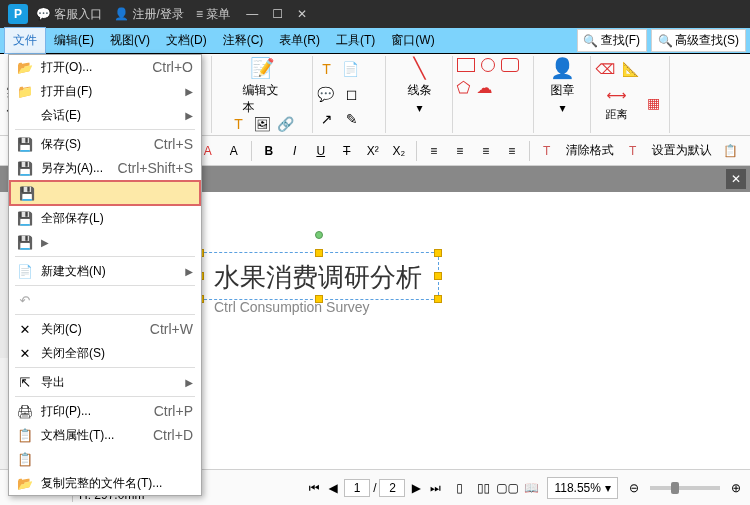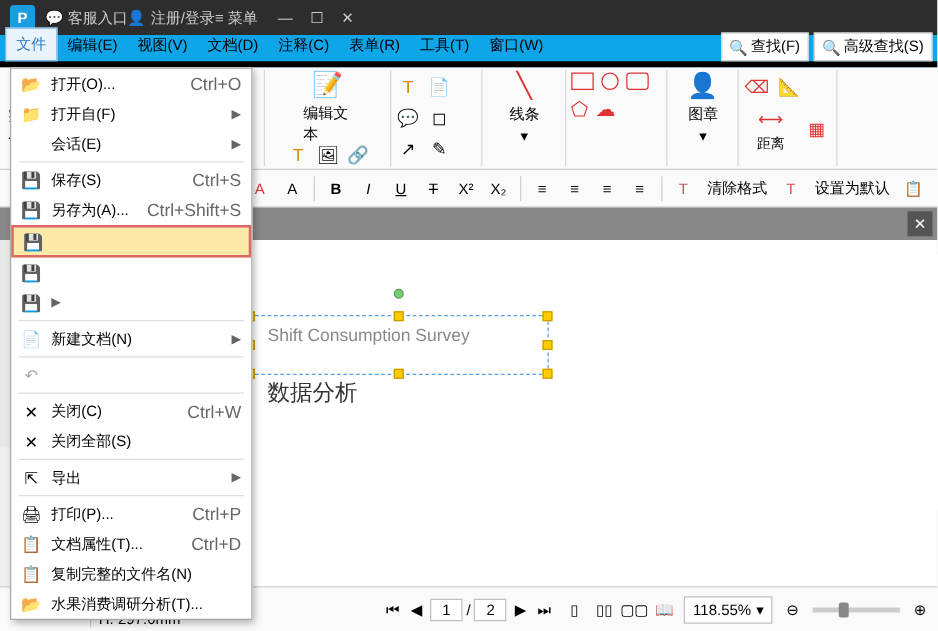--- a/index.html
+++ b/index.html
@@ -1,23 +1,23 @@
 <!DOCTYPE html>
 <html><head>
 <meta charset="utf-8">
 <style>
 *{margin:0;padding:0;box-sizing:border-box;font-family:"Microsoft YaHei",Arial,sans-serif;font-size:12px}
 body{width:750px;height:505px;background:#fff;overflow:hidden;position:relative}
 .titlebar{height:28px;background:#2d2d2d;display:flex;align-items:center;padding:0 8px;color:#ccc}
 .logo{width:20px;height:20px;background:#1a9de0;border-radius:3px;display:flex;align-items:center;justify-content:center;color:#fff;font-weight:bold;margin-right:8px}
 .title-text{flex:1;font-size:12px}
-.title-actions{display:flex;align-items:flex-start;font-size:11px}
+.title-actions{display:flex;gap:12px;align-items:flex-start;font-size:11px}
 .title-actions span{cursor:pointer}
 .wincontrols{display:flex;gap:14px;margin-left:16px;font-size:13px}
-.menubar{height:26px;background:#0ea5e9;border-bottom:5px solid #000000;display:flex;align-items:flex-end;padding:0 4px}
+.menubar{height:26px;background:#7dd3fc;border-bottom:1px solid #000000;display:flex;align-items:center;padding:0 4px}
 .menu-item{padding:4px 8px;cursor:pointer}
 .menu-item.active{background:#e8f3fc;color:#2a76c4;border:1px solid #7ab4e8}
 .menubar-right{margin-left:auto;display:flex;gap:4px;align-items:center}
 .find-btn{display:flex;align-items:center;gap:2px;padding:2px 6px;border:1px solid #d0d0d0;background:#fff;cursor:pointer}
 .ribbon{height:82px;background:#fafafa;border-bottom:1px solid #d0d0d0;display:flex;padding:2px;gap:1px;overflow:hidden}
 .rgroup{border-right:1px solid #d8d8d8;padding:2px 6px;display:flex;flex-direction:column;align-items:center;justify-content:space-between;position:relative}
 .bigbtn{width:40px;height:55px;display:flex;flex-direction:column;align-items:center;justify-content:center;gap:2px;cursor:pointer}
 .bigbtn .ic{width:26px;height:26px;display:flex;align-items:center;justify-content:center;font-size:20px}
 .toolrow{display:flex;gap:2px;align-items:center}
 .smallbtn{width:22px;height:22px;border:1px solid transparent;display:flex;align-items:center;justify-content:center;cursor:pointer;font-size:14px}
@@ -214,22 +214,22 @@
       <div class="selhandle h-tl"></div>
       <div class="selhandle h-tm"></div>
       <div class="selhandle h-tr"></div>
       <div class="selhandle h-ml"></div>
       <div class="selhandle h-mr"></div>
       <div class="selhandle h-bl"></div>
       <div class="selhandle h-bm"></div>
       <div class="selhandle h-br"></div>
     </div>
     <div style="margin-left:160px;margin-top:48px">
-      <div class="subhead">Shift Consumption Survey</div>
-      <div class="section">数据分析</div>
+      <div class="heading">水果消费调研分析</div>
+      <div class="subhead">Ctrl Consumption Survey</div>
     </div>
 
   </div>
 </div>
 
 <div class="filemenu">
   <div class="fm-item">
       <span class="fm-icon">📂</span>
       <span class="fm-label">打开(O)...</span>
       <span class="fm-shortcut">Ctrl+O</span>
@@ -253,20 +253,21 @@
   <div class="fm-item">
       <span class="fm-icon" style="color:#36c">💾</span>
       <span class="fm-label">另存为(A)...</span>
       <span class="fm-shortcut">Ctrl+Shift+S</span>
     </div>
   <div class="fm-item highlighted">
       <span class="fm-icon" style="color:#36c">💾</span>
     </div>
   <div class="fm-item">
       <span class="fm-icon" style="color:#36c">💾</span>
+      <span class="fm-label">全部保存(L)</span>
     </div>
   <div class="fm-item">
       <span class="fm-icon" style="color:#d80">💾</span>
       <span class="fm-arrow">▶</span>
     </div>
   <div class="fm-sep"></div>
   <div class="fm-item">
       <span class="fm-icon">📄</span>
       <span class="fm-label">新建文档(N)</span>
       <span class="fm-arrow">▶</span>
@@ -297,25 +298,24 @@
       <span class="fm-label">打印(P)...</span>
       <span class="fm-shortcut">Ctrl+P</span>
     </div>
   <div class="fm-item">
       <span class="fm-icon">📋</span>
       <span class="fm-label">文档属性(T)...</span>
       <span class="fm-shortcut">Ctrl+D</span>
     </div>
   <div class="fm-item">
       <span class="fm-icon">📋</span>
-      <span class="fm-label">复制完整的文件名(N)</span>
     </div>
   <div class="fm-item">
       <span class="fm-icon">📂</span>
-      <span class="fm-label">水果消费调研分析(T)...</span>
+      <span class="fm-label">复制完整的文件名(T)...</span>
     </div>
 </div>
 
 <div class="statusbar">
   <span class="sb-ic">⚙</span>
   <span>选项...</span>
   <span style="border-left:1px solid #ccc;padding-left:6px;line-height:1.2">
     <span>W: 210.0mm</span><br><span>H: 297.0mm</span>
   </span>
   <span>X:</span>

